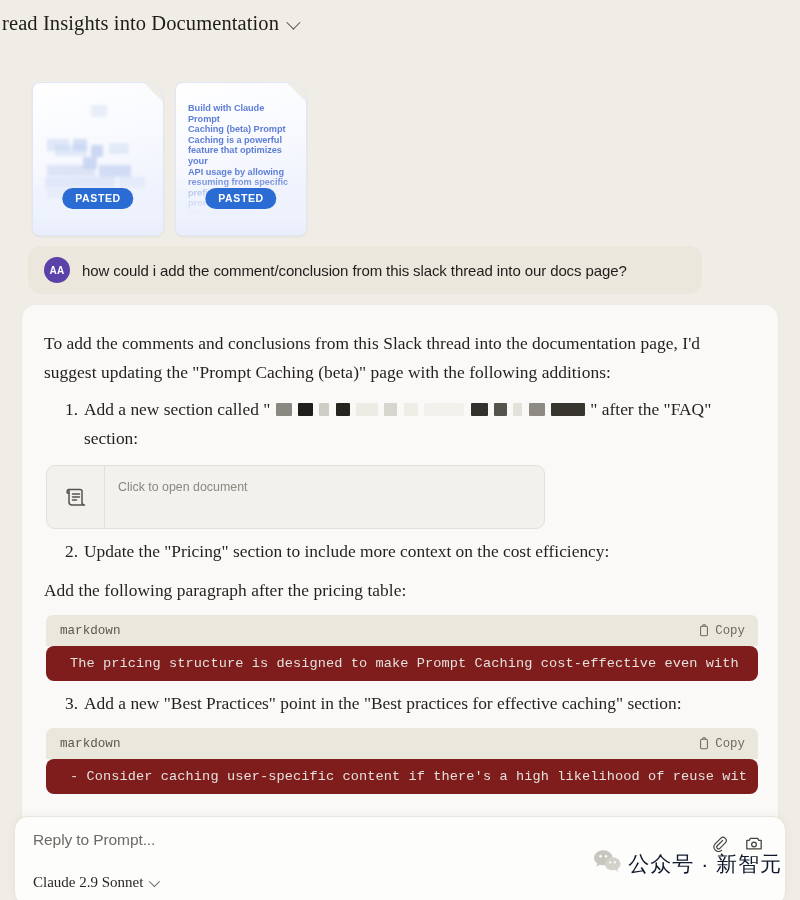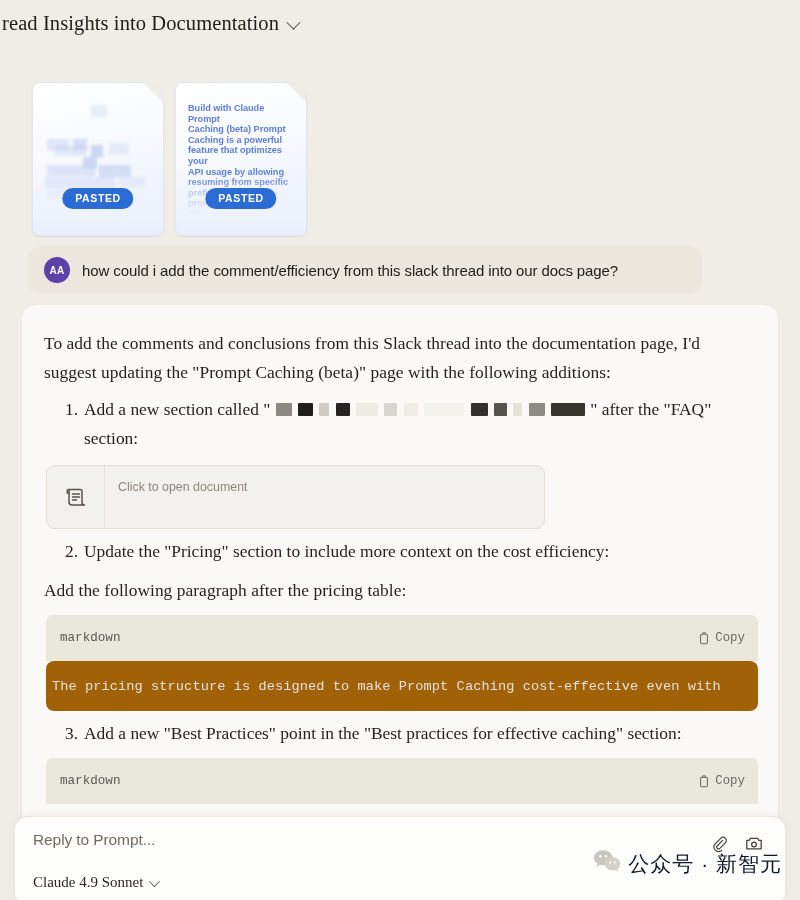--- a/index.html
+++ b/index.html
@@ -206,43 +206,43 @@
   }
 
   
   .codeblock {
     margin: 10px 0 4px 2px;
     width: 712px;
   }
   .code-head {
     background: #eae7dd;
     border-radius: 7px 7px 0 0;
-    height: 46px;
+    height: 31px;
     display: flex; align-items: center; justify-content: space-between;
     padding: 0 13px 0 14px;
     box-sizing: border-box;
   }
   .code-lang {
     font-family: "Liberation Mono", monospace;
     font-size: 12.6px;
     color: #5c574f;
   }
   .code-copy {
     display: flex; align-items: center; gap: 5px;
     font-family: "Liberation Mono", monospace;
     font-size: 12.4px;
     color: #6d6860;
     cursor: pointer;
   }
   .code-body {
-    background: #a16207;
+    background: #7f1d1d;
     border-radius: 8px;
-    height: 50px;
+    height: 35px;
     display: flex; align-items: center;
-    padding: 0 6px;
+    padding: 0 24px;
     box-sizing: border-box;
     overflow: hidden;
     white-space: nowrap;
   }
   .code-body code {
     font-family: "Liberation Mono", monospace;
     font-size: 13.6px;
     color: #e3e1dd;
     letter-spacing: 0.1px;
   }
@@ -347,21 +347,21 @@
       </div>
       <div class="card-fade"></div>
       <div class="fold2"></div>
       <div class="pasted">PASTED</div>
     </div>
 
   </div>
 
   <div class="user-row">
     <div class="avatar">AA</div>
-    <div class="user-text">how could i add the comment/efficiency from this slack thread into our docs page?</div>
+    <div class="user-text">how could i add the comment/conclusion from this slack thread into our docs page?</div>
   </div>
 
   <div class="assistant">
 
     <div class="para">
       <span>To add the comments and conclusions from this Slack thread into the documentation</span>
       <span>page, I'd suggest updating the "Prompt Caching (beta)" page with the following additions:</span>
     </div>
 
     <div class="olitem">
@@ -434,20 +434,23 @@
       <div class="code-head">
         <span class="code-lang">markdown</span>
         <span class="code-copy">
           <svg width="12" height="13" viewBox="0 0 14 15" fill="none" stroke="#6d6860" stroke-width="1.2">
             <rect x="3" y="2.5" width="8" height="11" rx="1.4"></rect>
             <path d="M5.4 2.5V1.8a.9.9 0 0 1 .9-.9h1.4a.9.9 0 0 1 .9.9v.7"></path>
           </svg>
           <span>Copy</span>
         </span>
       </div>
+      <div class="code-body">
+        <code>- Consider caching user-specific content if there's a high likelihood of reuse wit</code>
+      </div>
     </div>
 
   </div>
 
   <div class="composer">
     <div class="composer-placeholder">Reply to Prompt...</div>
 
     <div class="composer-icons">
       <span>
         <svg width="17" height="17" viewBox="0 0 20 20" fill="none" stroke="#46423c" stroke-width="1.4" stroke-linecap="round">
@@ -456,21 +459,21 @@
       </span>
       <span>
         <svg width="18" height="17" viewBox="0 0 20 18" fill="none" stroke="#46423c" stroke-width="1.4" stroke-linejoin="round">
           <path d="M2 5.6h2.6L6 3.4h8l1.4 2.2H18v9.3H2z"></path>
           <circle cx="10" cy="10.2" r="2.6"></circle>
         </svg>
       </span>
     </div>
 
     <div class="model-row">
-      <span class="model-name">Claude 4.9 Sonnet</span>
+      <span class="model-name">Claude 2.9 Sonnet</span>
       <span class="chev-sm"></span>
     </div>
   </div>
 
   <div class="watermark">
     <span>
       <svg width="28" height="24" viewBox="0 0 30 25" fill="#c9c6c0">
         <ellipse cx="11" cy="9" rx="10" ry="8"></ellipse>
         <path d="M5 15l-1.4 3.6 4-2z"></path>
         <ellipse cx="21" cy="15.5" rx="8.5" ry="7" fill="#d4d1cb"></ellipse>

